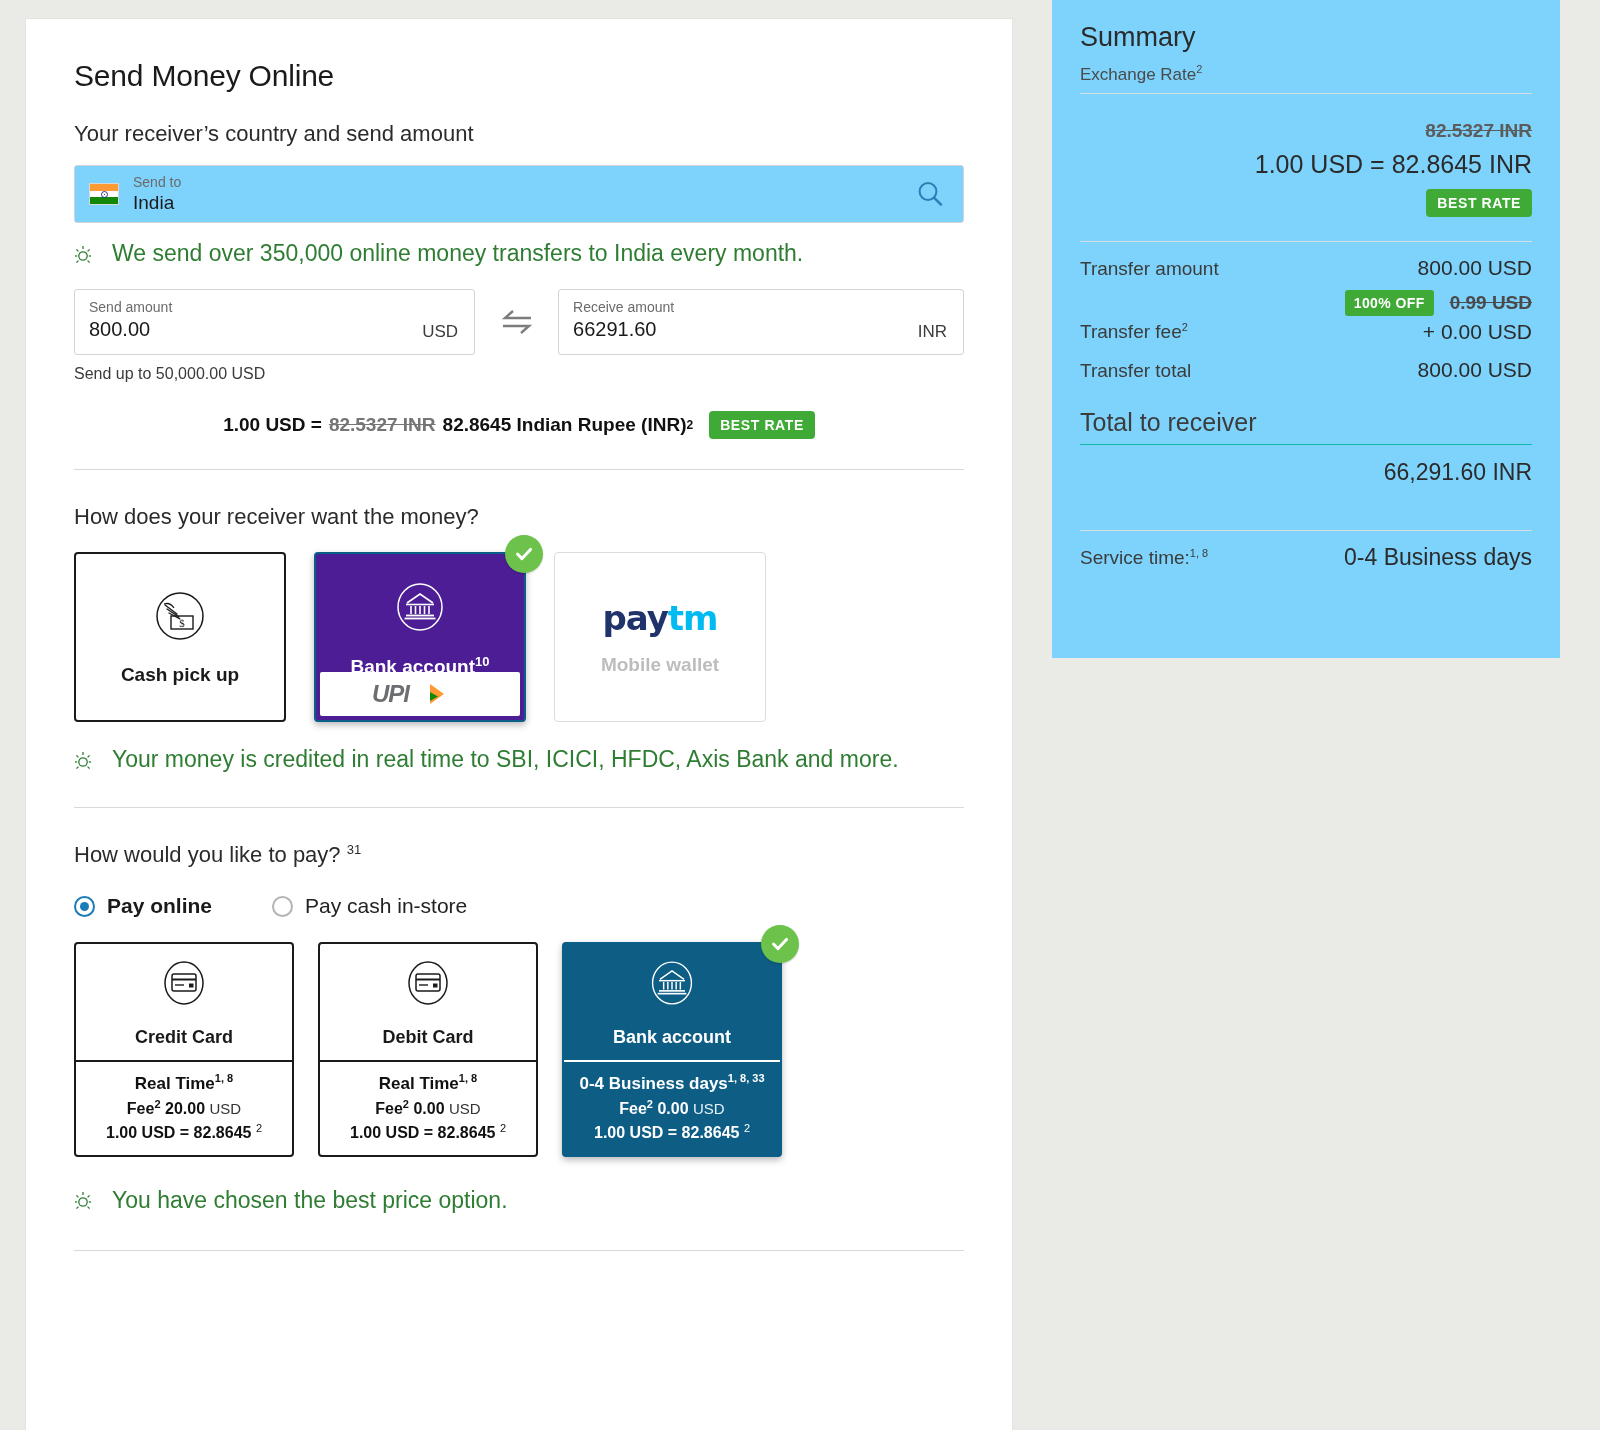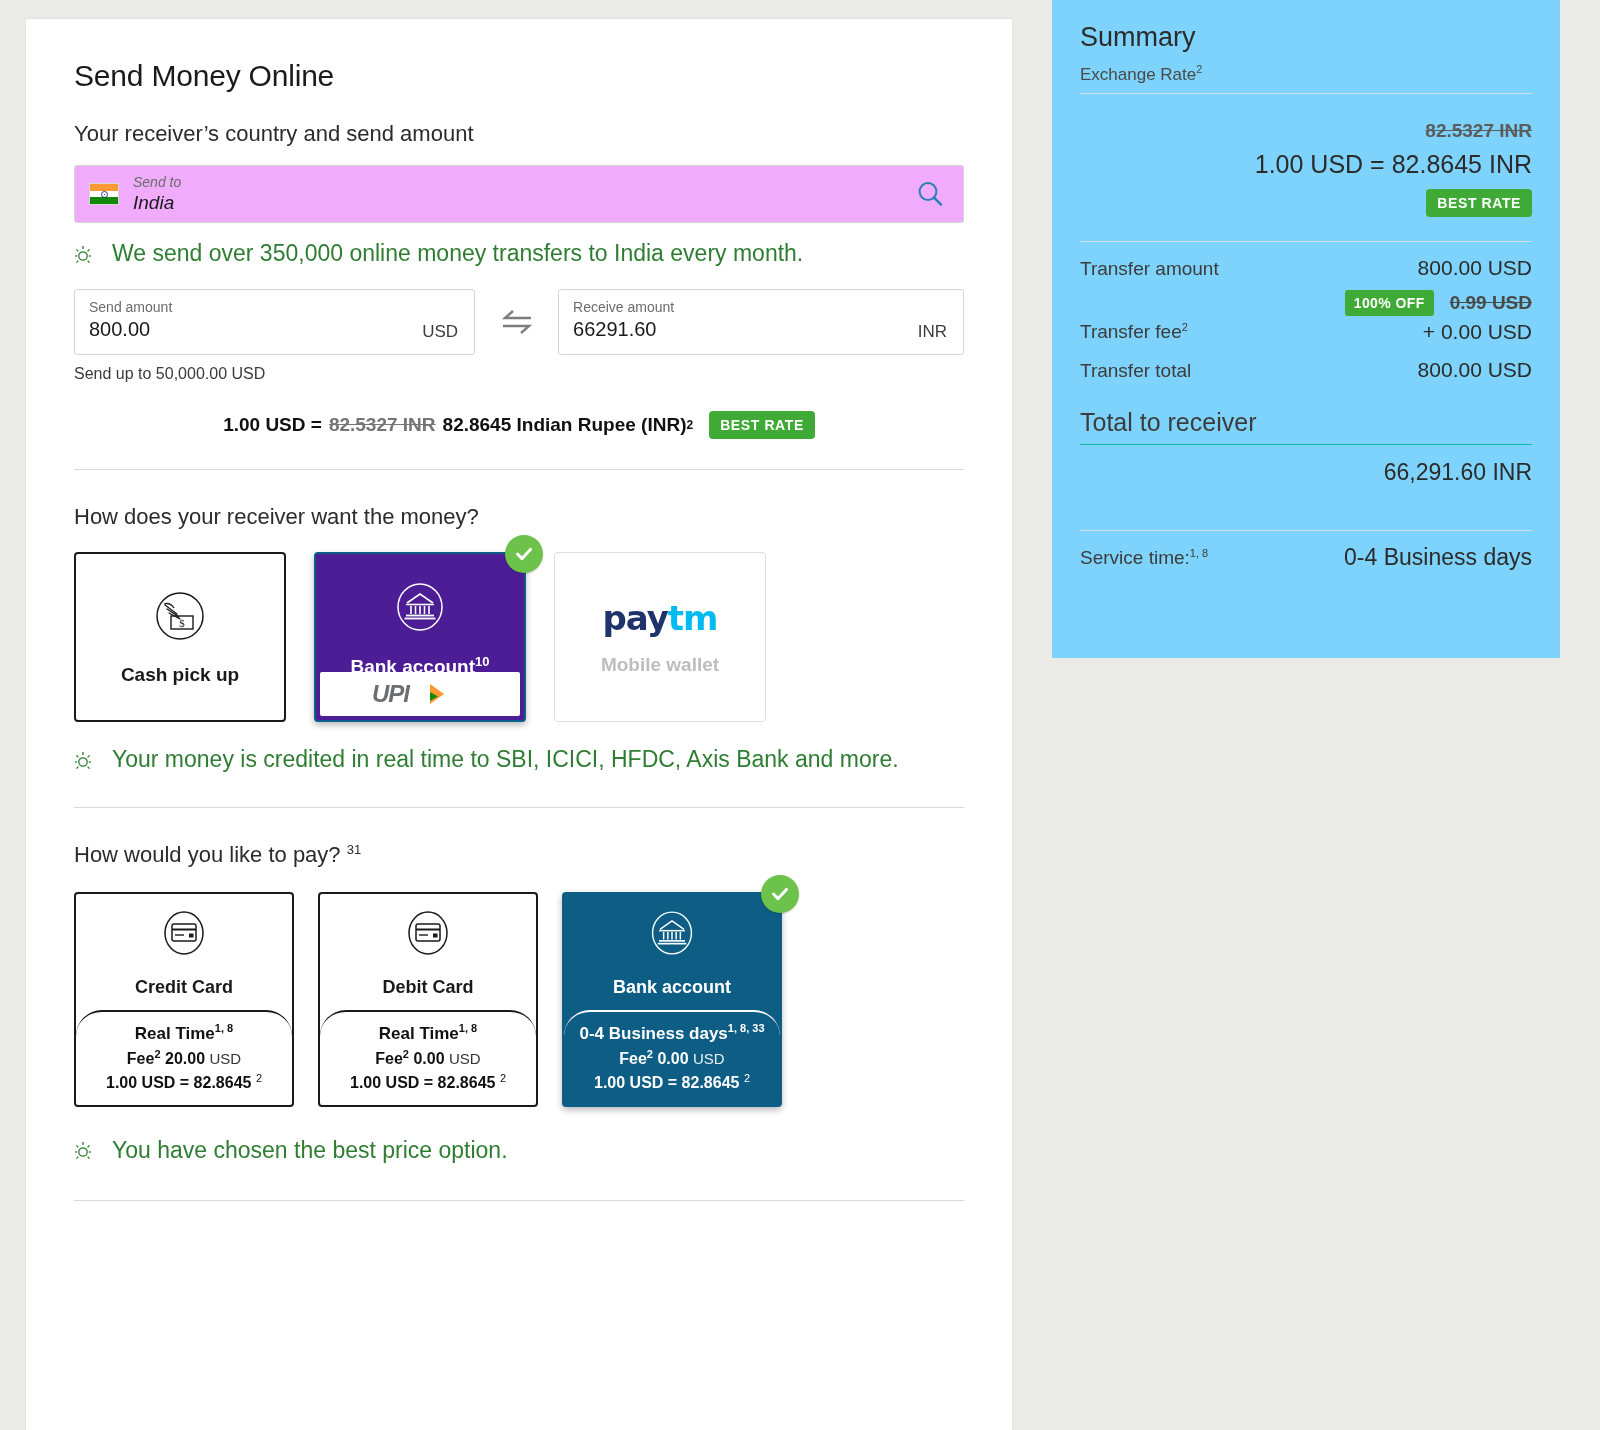--- a/index.html
+++ b/index.html
@@ -32,22 +32,21 @@
   }
 
   
   .country-field {
     position: relative;
     height: 58px;
     border: 1px solid #d4d4d4;
     border-radius: 3px;
     display: flex; align-items: center;
     padding: 0 14px;
-    background: #f0abfc;
-    font-style: italic;
+    background: #7dd3fc;
   }
   .flag {
     width: 30px; height: 22px; flex: 0 0 30px;
     border: 1px solid #d8d8d8;
     position: relative; overflow: hidden;
     background: #fff;
   }
   .flag .s1 { position:absolute; left:0; right:0; top:0; height:33.33%; background:#FF9933; }
   .flag .s2 { position:absolute; left:0; right:0; top:33.33%; height:33.34%; background:#ffffff; }
   .flag .s3 { position:absolute; left:0; right:0; bottom:0; height:33.33%; background:#138808; }
@@ -192,21 +191,20 @@
     height: 116px;
     display: flex; flex-direction: column;
     align-items: center; justify-content: center;
   }
   .pcard .ptop .picon { margin-bottom: 14px; }
   .pcard .ptitle { font-size: 18px; font-weight: bold; color: #1a1a1a; }
   .pcard .pbot {
     border-top: 2px solid #1a1a1a;
     padding: 10px 8px 12px 8px;
     text-align: center;
-    border-radius: 26px;
   }
   .pcard .pline1 { font-size: 17px; font-weight: bold; color:#111; }
   .pcard .pline1 sup { font-size: 11px; }
   .pcard .pline2 { font-size: 16px; color:#111; margin-top: 4px; font-weight:bold; }
   .pcard .pline2 .unit { font-weight: normal; font-size: 15px; color:#333; }
   .pcard .pline2 sup { font-size: 11px; }
   .pcard .pline3 { font-size: 16px; font-weight:bold; color:#111; margin-top: 4px; }
   .pcard .pline3 sup { font-size: 11px; font-weight: normal; }
 
   .pcard.sel {
@@ -430,20 +428,30 @@
           </span>
           <span>Your money is credited in real time to SBI, ICICI, HFDC, Axis Bank and more.</span>
         </div>
       </div>
 
       <div class="divider" style="margin-top:34px"></div>
 
       <div class="sec-block">
         <div class="pay-head"><span>How would you like to pay?</span> <sup>31</sup></div>
 
+        <div class="radio-row">
+          <div class="radio-opt">
+            <span class="radio on"></span>
+            <span class="rl">Pay online</span>
+          </div>
+          <div class="radio-opt off">
+            <span class="radio"></span>
+            <span class="rl">Pay cash in-store</span>
+          </div>
+        </div>
 
         <div class="pay-cards">
 
           <div class="pcard">
             <div class="ptop">
               <span class="picon">
                 <svg width="48" height="52" viewBox="0 0 48 52">
                   <ellipse cx="24" cy="26" rx="19" ry="21" fill="none" stroke="#1a1a1a" stroke-width="1.5"></ellipse>
                   <rect x="12" y="17" width="24" height="17" rx="2" fill="none" stroke="#1a1a1a" stroke-width="1.5"></rect>
                   <line x1="12" y1="22.5" x2="36" y2="22.5" stroke="#1a1a1a" stroke-width="2"></line>

